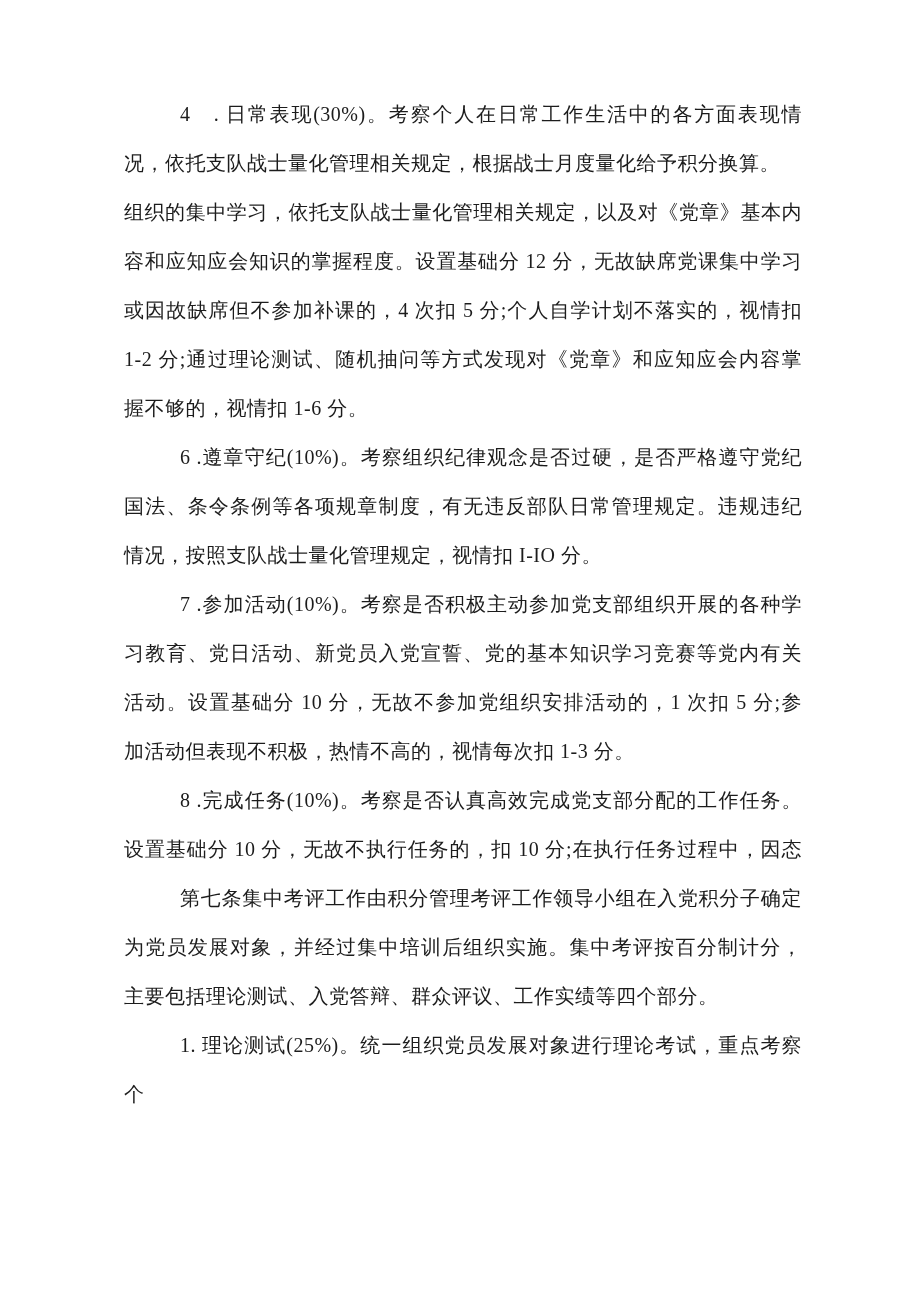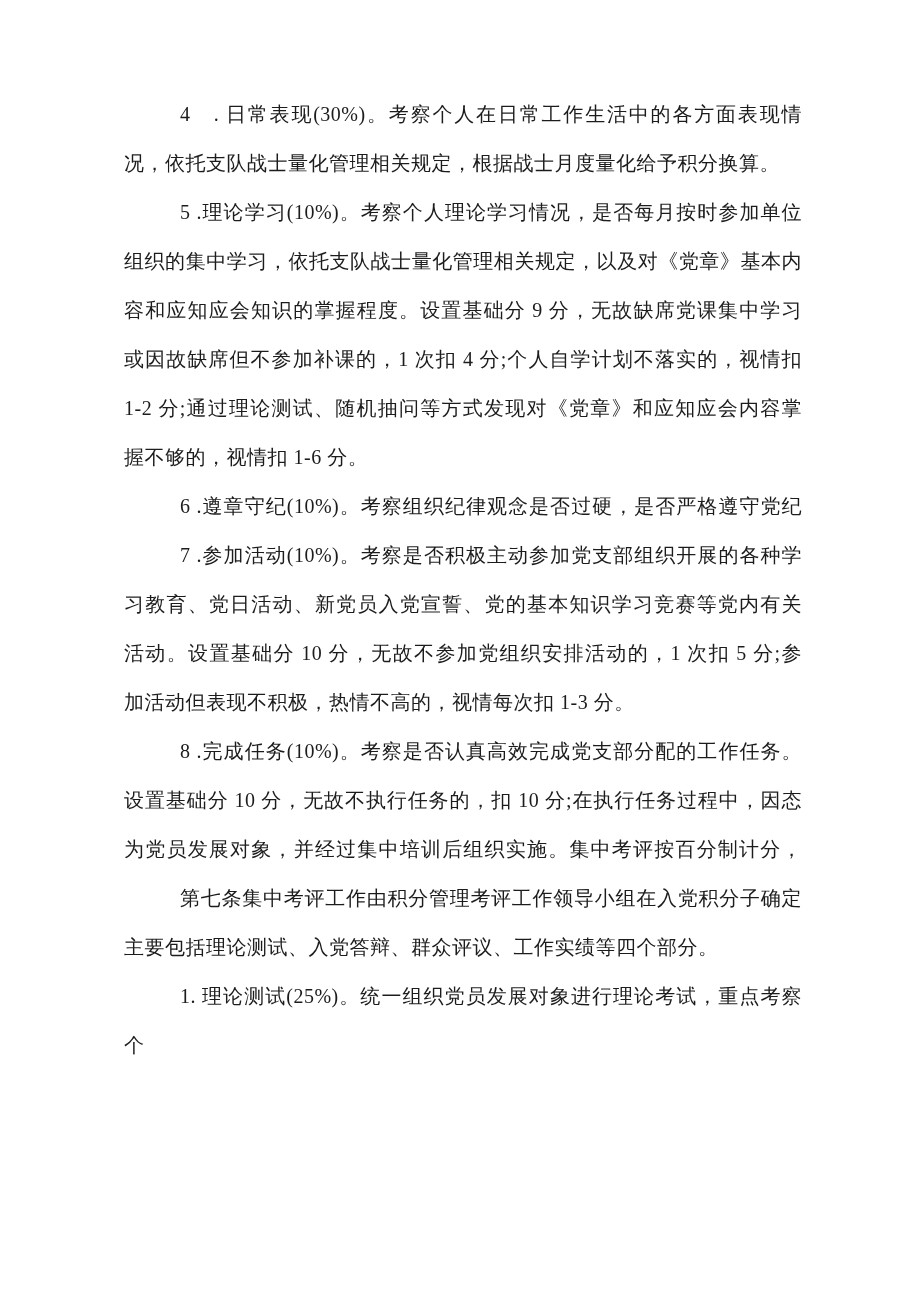--- a/index.html
+++ b/index.html
@@ -41,47 +41,48 @@
 <body>
 
 <div class="page">
 
   <div class="para">
     <div class="ln ind just">4　. 日常表现(30%)。考察个人在日常工作生活中的各方面表现情</div>
     <div class="ln">况，依托支队战士量化管理相关规定，根据战士月度量化给予积分换算。</div>
   </div>
 
   <div class="para">
-    <div class="ln ind just">5 .理论学习(10%)。考察个人理论学习情况，是否每月按时参加单位</div>
     <div class="ln just">组织的集中学习，依托支队战士量化管理相关规定，以及对《党章》基本内</div>
-    <div class="ln just">容和应知应会知识的掌握程度。设置基础分 9 分，无故缺席党课集中学习</div>
-    <div class="ln just">或因故缺席但不参加补课的，1 次扣 4 分;个人自学计划不落实的，视情扣</div>
+    <div class="ln just">容和应知应会知识的掌握程度。设置基础分 12 分，无故缺席党课集中学习</div>
+    <div class="ln just">或因故缺席但不参加补课的，4 次扣 5 分;个人自学计划不落实的，视情扣</div>
     <div class="ln just">1-2 分;通过理论测试、随机抽问等方式发现对《党章》和应知应会内容掌</div>
     <div class="ln">握不够的，视情扣 1-6 分。</div>
   </div>
 
   <div class="para">
     <div class="ln ind just">6 .遵章守纪(10%)。考察组织纪律观念是否过硬，是否严格遵守党纪</div>
+    <div class="ln just">国法、条令条例等各项规章制度，有无违反部队日常管理规定。违规违纪</div>
+    <div class="ln">情况，按照支队战士量化管理规定，视情扣 I-IO 分。</div>
   </div>
 
   <div class="para">
     <div class="ln ind just">7 .参加活动(10%)。考察是否积极主动参加党支部组织开展的各种学</div>
     <div class="ln just">习教育、党日活动、新党员入党宣誓、党的基本知识学习竞赛等党内有关</div>
     <div class="ln just">活动。设置基础分 10 分，无故不参加党组织安排活动的，1 次扣 5 分;参</div>
     <div class="ln">加活动但表现不积极，热情不高的，视情每次扣 1-3 分。</div>
   </div>
 
   <div class="para">
     <div class="ln ind just">8 .完成任务(10%)。考察是否认真高效完成党支部分配的工作任务。</div>
     <div class="ln just">设置基础分 10 分，无故不执行任务的，扣 10 分;在执行任务过程中，因态</div>
   </div>
 
   <div class="para">
+    <div class="ln ind just">第七条集中考评工作由积分管理考评工作领导小组在入党积分子确定</div>
     <div class="ln just">为党员发展对象，并经过集中培训后组织实施。集中考评按百分制计分，</div>
-    <div class="ln ind just">第七条集中考评工作由积分管理考评工作领导小组在入党积分子确定</div>
     <div class="ln">主要包括理论测试、入党答辩、群众评议、工作实绩等四个部分。</div>
   </div>
 
   <div class="para">
     <div class="ln ind just">1. 理论测试(25%)。统一组织党员发展对象进行理论考试，重点考察个</div>
   </div>
 
 </div>
 
 </body></html>

